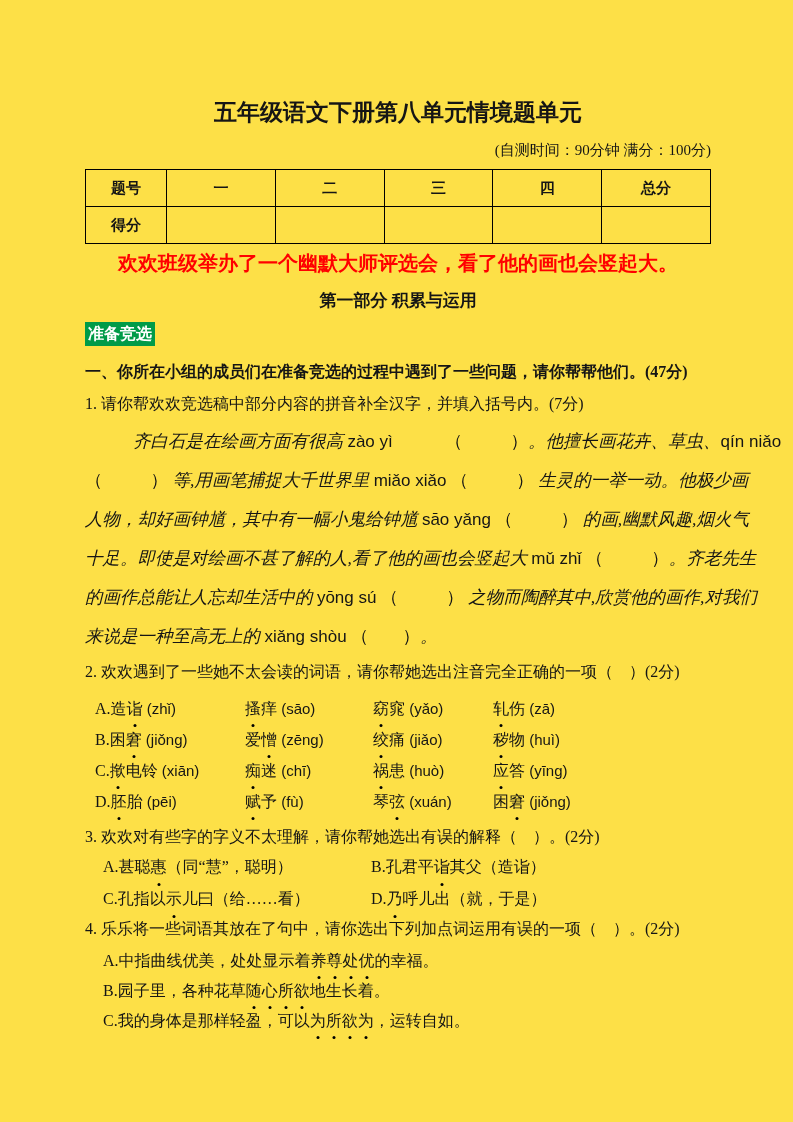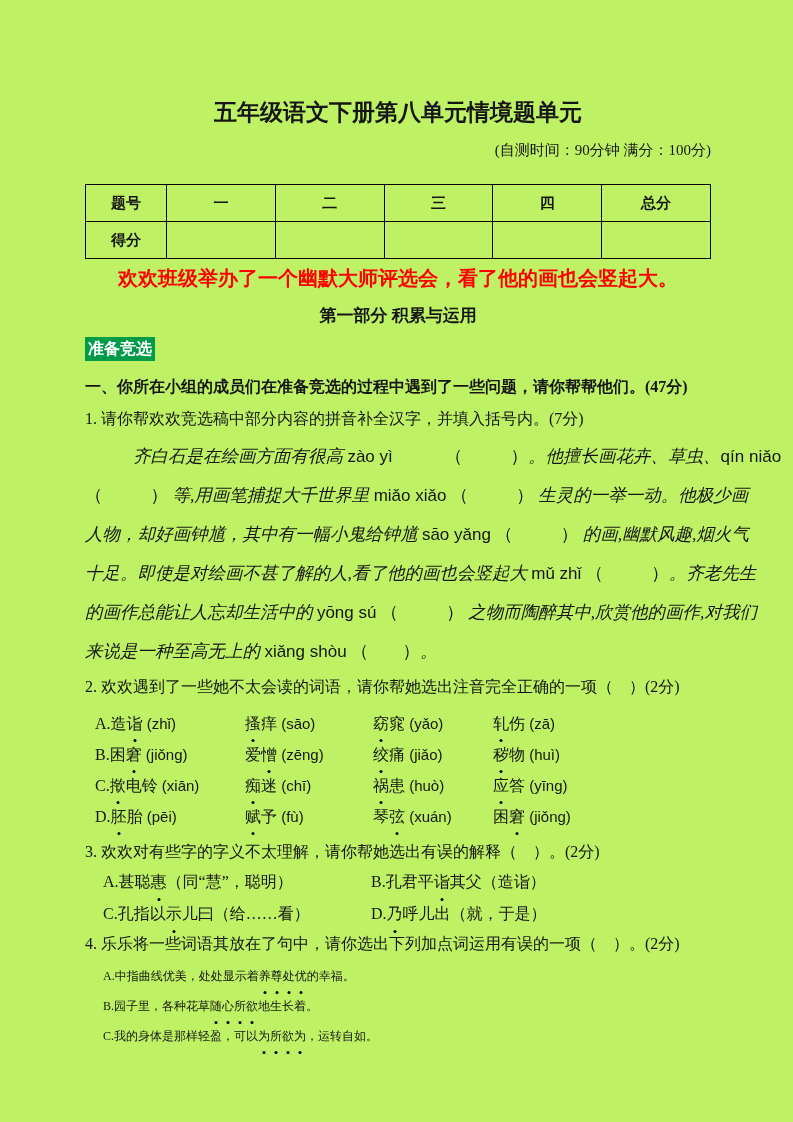--- a/index.html
+++ b/index.html
@@ -1,39 +1,39 @@
 <!DOCTYPE html>
 <html lang="zh"><head>
 <meta charset="utf-8">
 <style>
   html,body{margin:0;padding:0;}
   body{background:#ffffff;}
   .page{
     position:relative;
     width:793px;height:1122px;
     margin:0 auto;
-    background:#bef264;
+    background:#fde047;
     box-sizing:border-box;
     padding:0 82px 0 85px;
     font-family:"Liberation Serif","DejaVu Serif",serif;
     color:#151515;
     overflow:hidden;
   }
   .title{
     margin:96px 0 0 0;
     font-size:23px;line-height:34px;
     font-weight:bold;text-align:center;
   }
   .subtitle{
     margin-top:10px;
     font-size:15px;line-height:20px;
     text-align:right;
   }
   table.score{
-    margin-top:24px;width:100%;
+    margin-top:9px;width:100%;
     border-collapse:collapse;table-layout:fixed;
   }
   table.score td,table.score th{
     border:1.5px solid #000;
     height:36px;padding:0;
     font-size:15px;font-weight:bold;text-align:center;
     font-family:inherit;
   }
   table.score .c0{width:80px;}
   .banner{
@@ -88,21 +88,21 @@
   .q2-row .pyp{
     font-family:"Liberation Sans","DejaVu Sans",sans-serif;
     font-size:15px;
   }
   .q3-opts{
     margin:3px 0 0 18px;
     display:grid;grid-template-columns:268px 1fr;
     font-size:16px;line-height:32px;
   }
   .q4-opts{margin:6px 0 0 18px;}
-  .q4-opts .opt{font-size:12px;line-height:30px;}
+  .q4-opts .opt{font-size:16px;line-height:30px;}
   
   .dot{position:relative;display:inline-block;}
   .dot::after{
     content:"";position:absolute;
     left:50%;transform:translateX(-50%);
     bottom:-3px;width:3px;height:3px;
     background:#000;border-radius:50%;
   }
 </style>
 </head>

